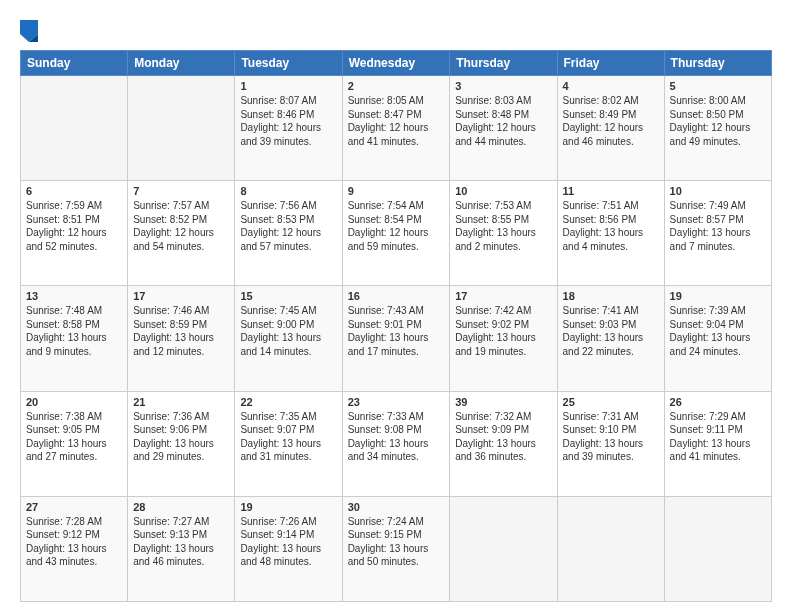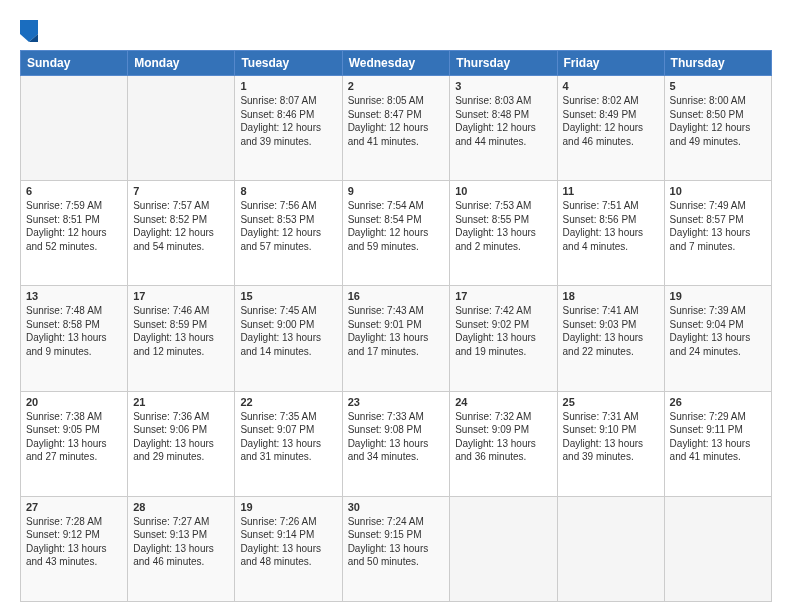--- a/index.html
+++ b/index.html
@@ -230,21 +230,21 @@
           </td>
           <td>
             <span class="day-number">22</span>
             <div class="day-info">Sunrise: 7:35 AM<br>Sunset: 9:07 PM<br>Daylight: 13 hours and 31 minutes.</div>
           </td>
           <td>
             <span class="day-number">23</span>
             <div class="day-info">Sunrise: 7:33 AM<br>Sunset: 9:08 PM<br>Daylight: 13 hours and 34 minutes.</div>
           </td>
           <td>
-            <span class="day-number">24</span>
+            <span class="day-number">39</span>
             <div class="day-info">Sunrise: 7:32 AM<br>Sunset: 9:09 PM<br>Daylight: 13 hours and 36 minutes.</div>
           </td>
           <td>
             <span class="day-number">25</span>
             <div class="day-info">Sunrise: 7:31 AM<br>Sunset: 9:10 PM<br>Daylight: 13 hours and 39 minutes.</div>
           </td>
           <td>
             <span class="day-number">26</span>
             <div class="day-info">Sunrise: 7:29 AM<br>Sunset: 9:11 PM<br>Daylight: 13 hours and 41 minutes.</div>
           </td>

